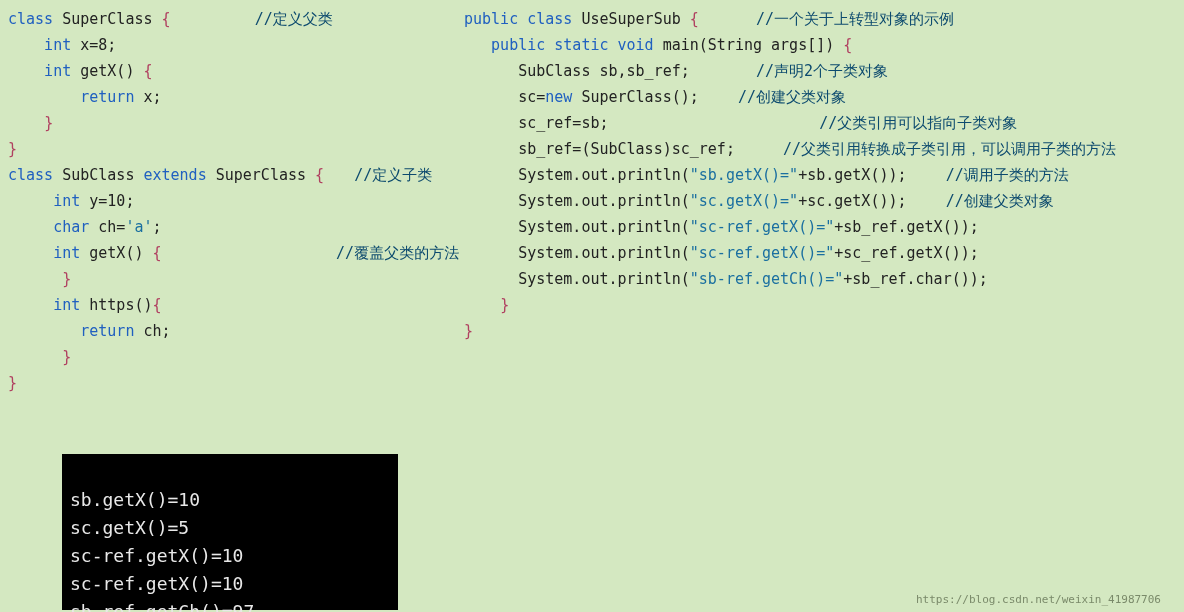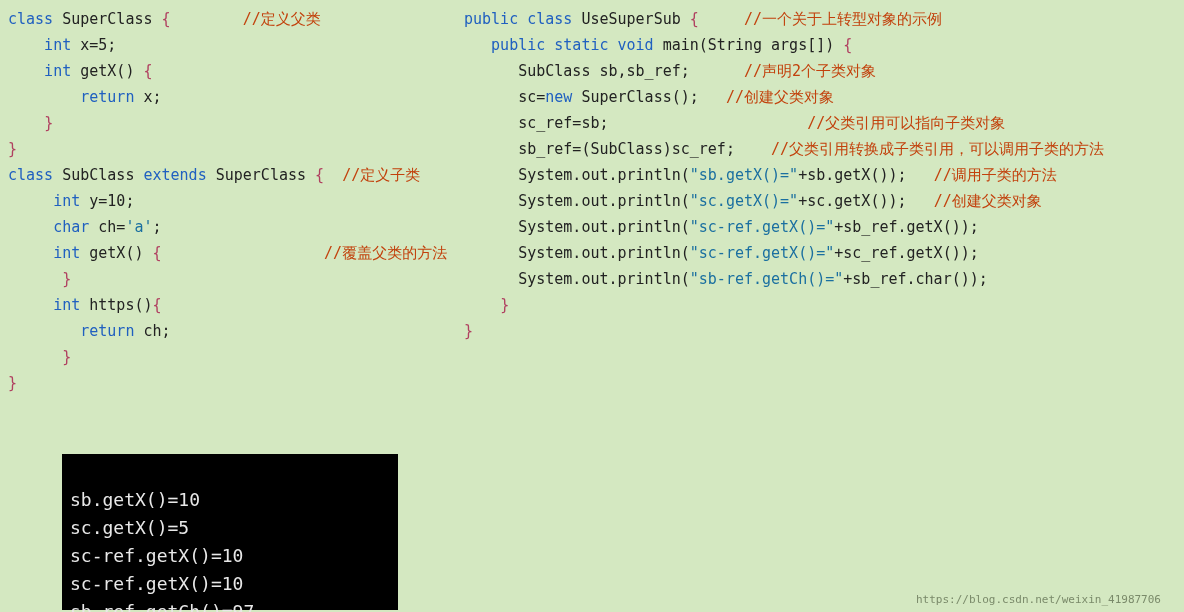--- a/index.html
+++ b/index.html
@@ -25,21 +25,21 @@
   }
   .right-panel {
     flex: 1;
     padding: 6px 8px;
   }
   .code-line {
     white-space: pre;
     line-height: 26px;
   }
   .kw { color: #2060c0; }
-  .comment { color: #c2410c; }
+  .comment { color: #0c4a6e; margin-left: 12px; }
   .string { color: #1a6fa0; }
   .brace { color: #b04060; }
   .plain { color: #222; }
   .char { color: #1a6fa0; }
 
   .console-box {
     position: absolute;
     left: 62px;
     top: 454px;
     width: 320px;
@@ -60,21 +60,21 @@
     color: #7a8a6a;
   }
 </style>
 </head>
 <body>
 
 <div class="container">
 
   <div class="left-panel">
     <div class="code-line"><span class="kw">class</span><span class="plain"> SuperClass </span><span class="brace">{</span><span class="plain">        </span><span class="comment">//定义父类</span></div>
-    <div class="code-line"><span class="kw">    int</span><span class="plain"> x=5;</span></div>
+    <div class="code-line"><span class="kw">    int</span><span class="plain"> x=8;</span></div>
     <div class="code-line"><span class="kw">    int</span><span class="plain"> getX() </span><span class="brace">{</span></div>
     <div class="code-line"><span class="kw">        return</span><span class="plain"> x;</span></div>
     <div class="code-line"><span>    </span><span class="brace">}</span></div>
     <div class="code-line"><span class="brace">}</span></div>
     <div class="code-line"><span class="kw">class</span><span class="plain"> SubClass </span><span class="kw">extends</span><span class="plain"> SuperClass </span><span class="brace">{</span><span>  </span><span class="comment">//定义子类</span></div>
     <div class="code-line"><span class="kw">     int</span><span class="plain"> y=10;</span></div>
     <div class="code-line"><span class="kw">     char</span><span class="plain"> ch=</span><span class="char">'a'</span><span class="plain">;</span></div>
     <div class="code-line"><span class="kw">     int</span><span class="plain"> getX() </span><span class="brace">{</span><span>                  </span><span class="comment">//覆盖父类的方法</span></div>
     <div class="code-line"><span>      </span><span class="brace">}</span></div>
     <div class="code-line"><span class="kw">     int</span><span class="plain"> https()</span><span class="brace">{</span></div>

